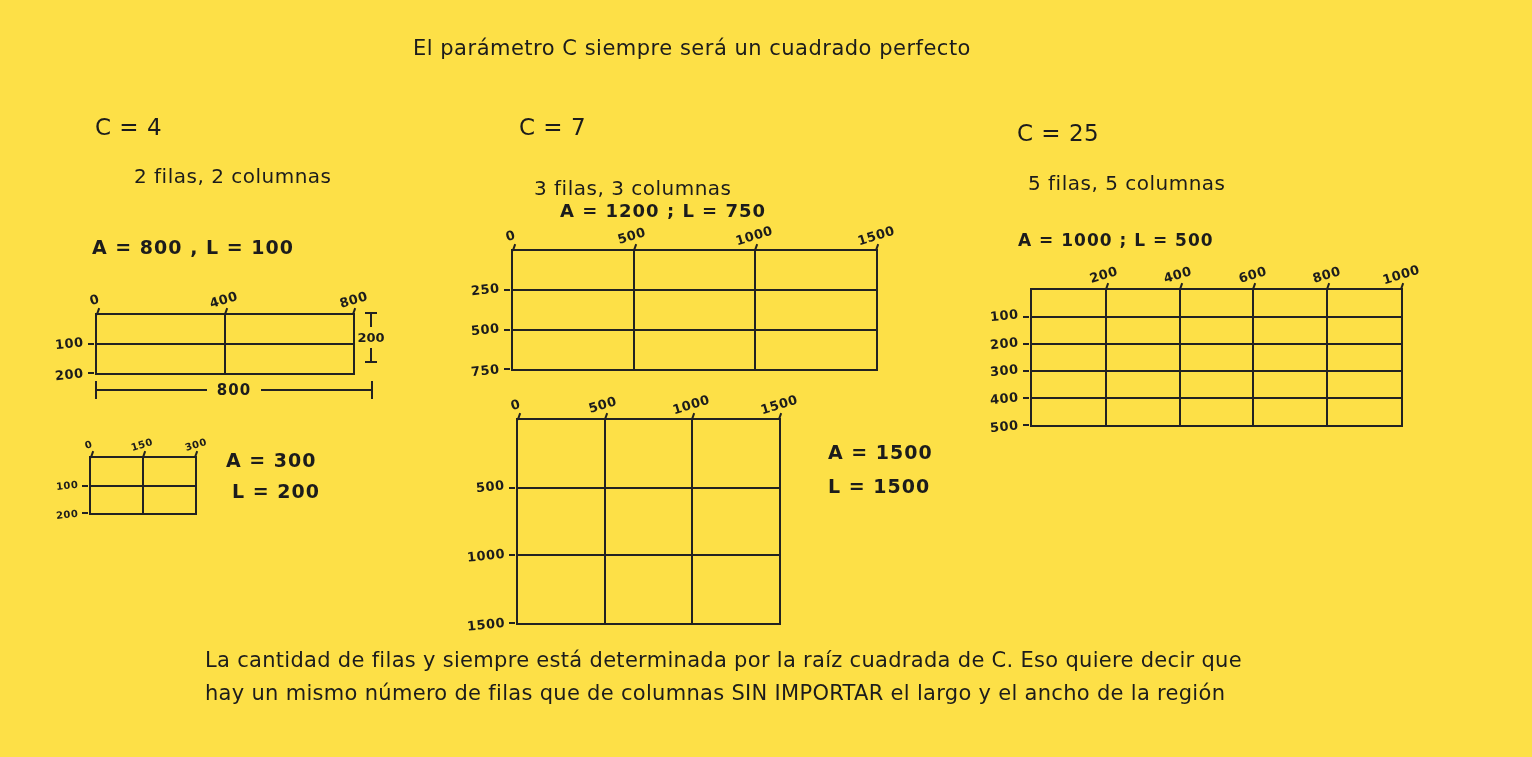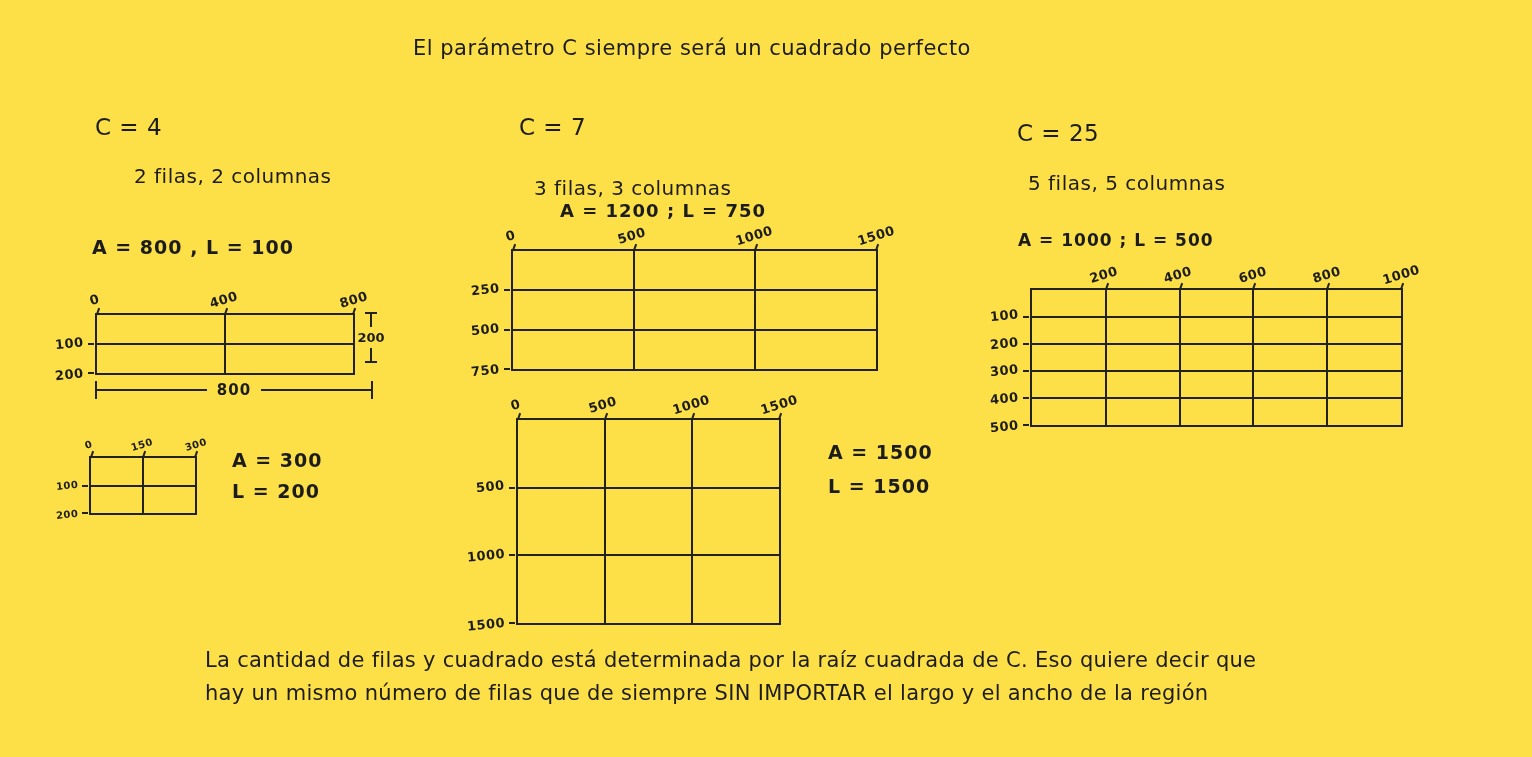--- a/index.html
+++ b/index.html
@@ -102,21 +102,21 @@
         <div class="ydash" style="top: 50%;"></div>
         <div class="ydash" style="top: 100%;"></div>
       </div>
       <span class="xtick" style="left: 0%;">0</span>
       <span class="xtick" style="left: 50%;">150</span>
       <span class="xtick" style="left: 100%;">300</span>
       <span class="ytick" style="top: 50%;">100</span>
       <span class="ytick" style="top: 100%;">200</span>
     </div>
 
-  <div class="hw formula" style="left:232px; top:449px;">A = 300</div>
+  <div class="hw formula" style="left:226px; top:449px;">A = 300</div>
   <div class="hw formula" style="left:232px; top:480px;">L = 200</div>
 
   <div class="hw heading" style="left:519px; top:114px;">C = 7</div>
   <div class="hw subheading" style="left:534px; top:176px;">3 filas, 3 columnas</div>
   <div class="hw formula" style="left:560px; top:200px; font-size:18px;">A = 1200 ;   L = 750</div>
 
   <div class="grid-fig" style="left:511px; top:249px; width:367px; height:122px;">
       <div class="grid-box">
         <div class="vline" style="left: 33.3333%;"></div>
         <div class="vline" style="left: 66.6667%;"></div>
@@ -196,17 +196,17 @@
       <span class="xtick" style="left: 80%;">800</span>
       <span class="xtick" style="left: 100%;">1000</span>
       <span class="ytick" style="top: 20%;">100</span>
       <span class="ytick" style="top: 40%;">200</span>
       <span class="ytick" style="top: 60%;">300</span>
       <span class="ytick" style="top: 80%;">400</span>
       <span class="ytick" style="top: 100%;">500</span>
     </div>
 
   <div class="hw footer-text" style="left:205px; top:644px;">
-    <div>La cantidad de filas y cuadrado está determinada por la raíz cuadrada de C. Eso quiere decir que</div>
-    <div>hay un mismo número de filas que de siempre SIN IMPORTAR el largo y el ancho de la región</div>
+    <div>La cantidad de filas y siempre está determinada por la raíz cuadrada de C. Eso quiere decir que</div>
+    <div>hay un mismo número de filas que de columnas SIN IMPORTAR el largo y el ancho de la región</div>
   </div>
 
 </div>
 
 </body></html>

